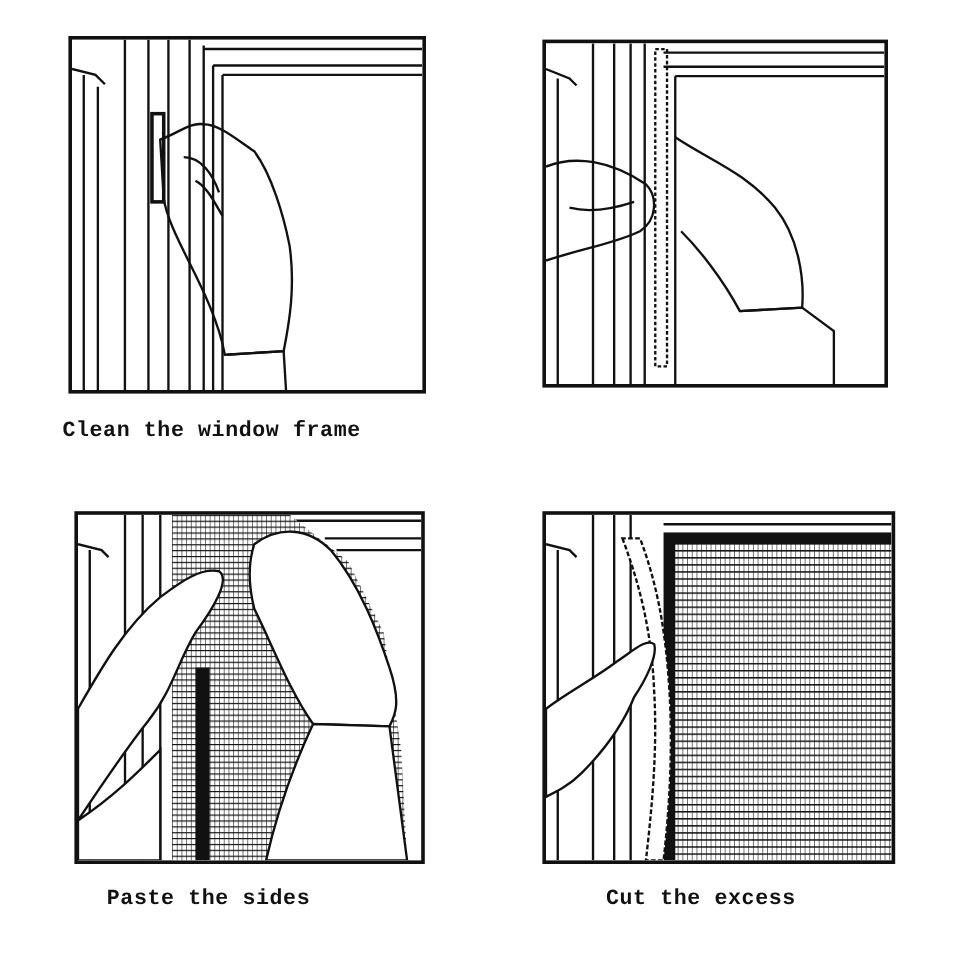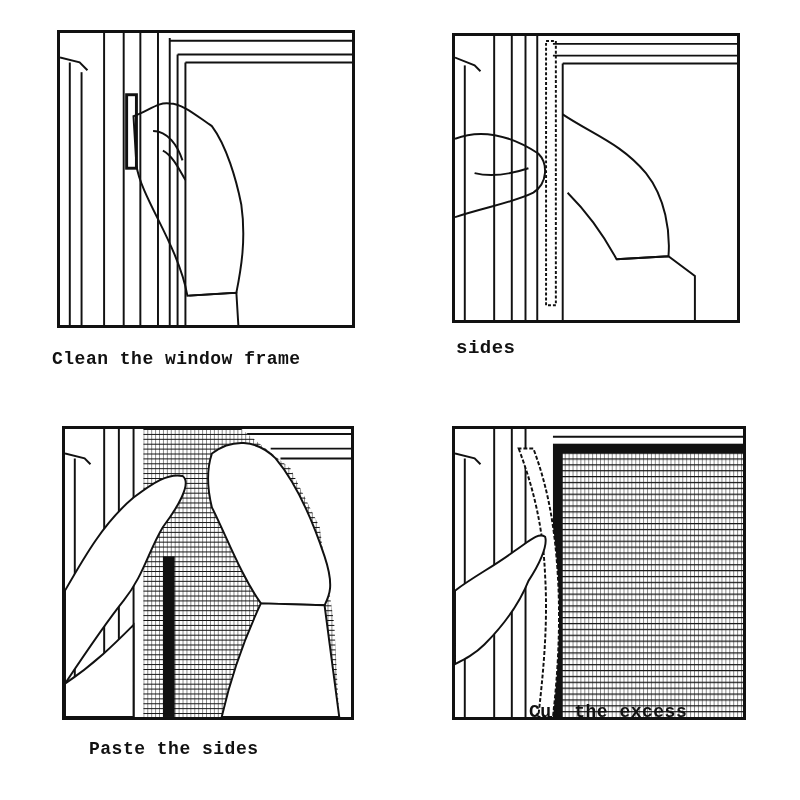--- a/index.html
+++ b/index.html
@@ -53,21 +53,20 @@
       <line x1="110" y1="28" x2="288" y2="28"></line>
       <line x1="110" y1="28" x2="110" y2="290"></line>
       <path d="M0 105 C25 95 55 100 85 120 C95 130 95 150 80 160 C60 170 30 175 0 185"></path>
       <path d="M20 140 C40 145 60 140 75 135"></path>
       <path d="M110 80 C140 100 170 110 195 140 C215 165 220 200 218 225 L165 228 C150 200 130 175 115 160"></path>
       <path d="M165 228 L218 225 L245 245 L245 290"></path>
     </g>
   </svg>
 </div>
 <div class="caption small" style="left:456px; top:329px;">
-  <div>sides</div>
 </div>
 
 <div class="panel" style="left:62px; top:426px; width:292px; height:294px;">
   <svg viewBox="0 0 292 294">
     <defs>
       <pattern id="mesh3" width="4" height="5" patternUnits="userSpaceOnUse">
         <rect width="4" height="5" fill="#fff"></rect>
         <line x1="0" y1="0" x2="4" y2="0" stroke="#111" stroke-width="2"></line>
         <line x1="0" y1="0" x2="0" y2="5" stroke="#111" stroke-width="1"></line>
       </pattern>
@@ -108,13 +107,13 @@
       <line x1="58" y1="0" x2="58" y2="294"></line>
       <line x1="72" y1="0" x2="72" y2="294"></line>
       <line x1="100" y1="8" x2="294" y2="8"></line>
     </g>
     <rect x="100" y="15" width="194" height="279" fill="#111"></rect>
     <rect x="110" y="25" width="184" height="269" fill="url(#mesh4)"></rect>
     <path d="M65 20 C80 60 90 100 92 150 C95 200 90 250 85 294 L100 294 C105 250 108 200 105 150 C102 100 95 60 80 20 Z" fill="#fff" stroke="#111" stroke-width="2" stroke-dasharray="4 2"></path>
     <path d="M0 165 C20 150 40 140 60 125 C75 115 85 105 92 110 C95 120 85 140 75 155 C65 180 50 200 30 220 C20 230 10 235 0 240 Z" fill="#fff" stroke="#111" stroke-width="2"></path>
   </svg>
 </div>
-<div class="caption" style="left:505px; top:702px;margin-left:24px;">Cut the excess</div>
+<div class="caption" style="left:505px; top:739px;">Cut the excess</div>
 
 </body></html>

